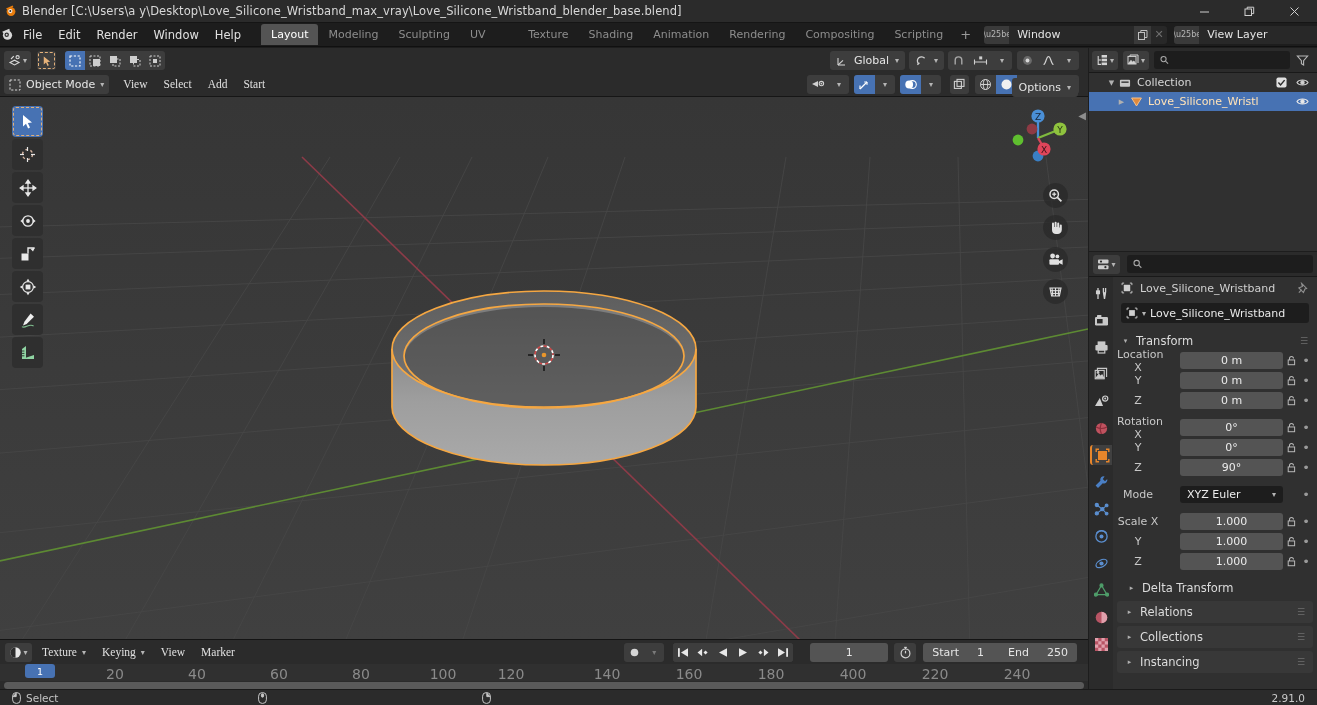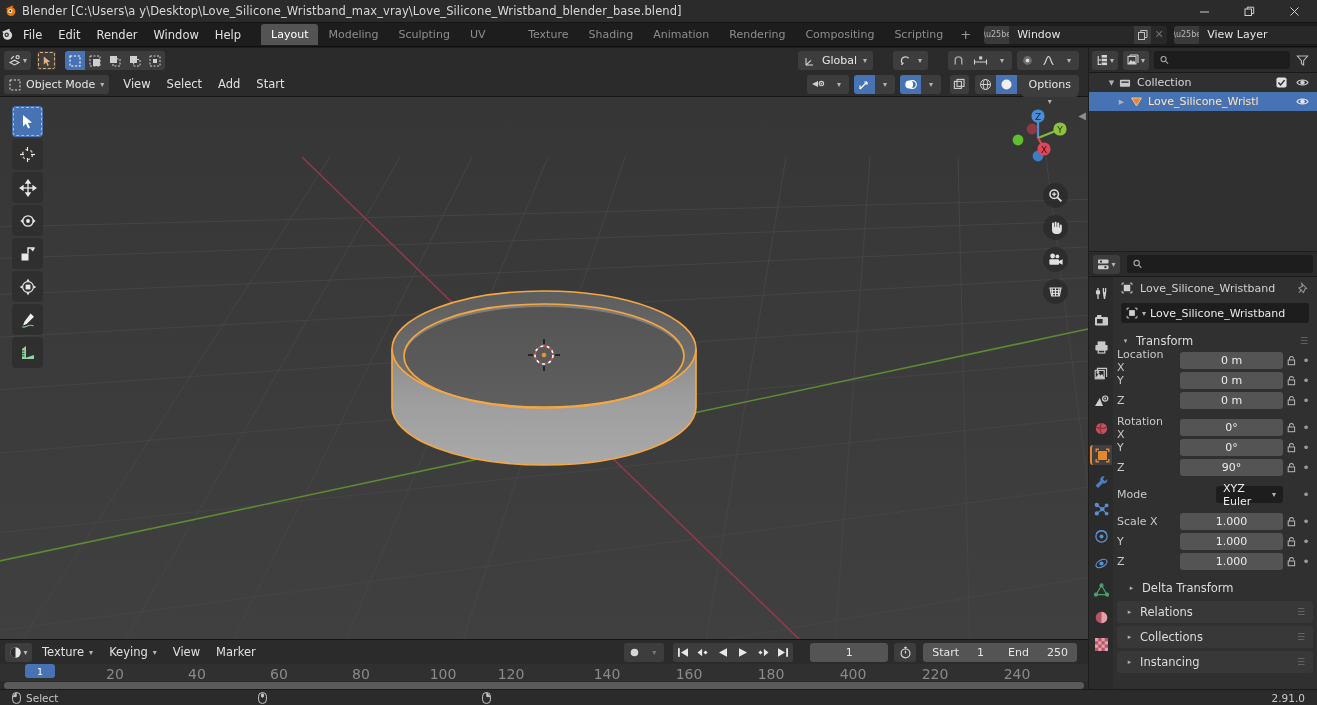--- a/index.html
+++ b/index.html
@@ -68,25 +68,25 @@
   .tbtn{ height:19px; min-width:19px; display:flex; align-items:center; justify-content:center;
          background:#3d3d3d; border-radius:3px; margin-right:2px; padding:0 3px; }
   .tbtn.flat{ background:transparent; }
   .grp{ display:flex; align-items:center; background:#3d3d3d; border-radius:3px; margin-right:5px;
         overflow:hidden; height:19px;}
   .grp > div{ height:19px; display:flex; align-items:center; justify-content:center;
               padding:0 4px; min-width:20px;}
   .grp > div.sel{ background:#4772b3; }
   .mode-sel{ display:flex; align-items:center; height:19px; background:#3d3d3d;
              border-radius:3px; padding:0 5px; gap:5px; margin-right:6px;}
-  .vp-menu{ padding:0 8px; height:19px; line-height:19px; font-size:11.5px; color:#e0e0e0; border-radius:3px;}
+  .vp-menu{ padding:0 8px; height:19px; line-height:19px; font-size:11.5px; color:#e0e0e0; border-radius:3px;font-family:Liberation Serif, serif;}
   .opt-btn{ display:flex; align-items:center; gap:6px; height:19px; padding:0 7px;
-            background:#3d3d3d; border-radius:3px; font-size:11px;flex-direction:column;}
+            background:#3d3d3d; border-radius:3px; font-size:11px;}
   .dropsel{ display:flex; align-items:center; height:19px; background:#3d3d3d; border-radius:3px;
-            padding:8px 6px; gap:6px; margin-right:20px; font-size:11px;}
+            padding:8px 6px; gap:6px; margin-right:4px; font-size:11px;}
 
   
   .grid-layer{ position:absolute; left:0; top:49px; width:1088px; height:542px; overflow:hidden; }
   .vp-text{ position:absolute; left:66px; top:60px; font-size:11.5px; color:#d6d6d6;
             line-height:16px; z-index:5; text-shadow:0 1px 2px rgba(0,0,0,.7);}
 
   
   .ltools{ position:absolute; left:12px; top:58px; width:31px; z-index:5;
            display:flex; flex-direction:column; gap:2px; }
   .ltool{ width:31px; height:31px; background:#2f2f2f; border-radius:4px;
@@ -132,24 +132,24 @@
   .pcontent{ flex:1; background:#303030; padding:0; overflow:hidden;}
   .breadrow{ height:22px; display:flex; align-items:center; gap:7px; padding:0 8px; font-size:11px;
              color:#d0d0d0;}
   .namefield{ margin:4px 8px 8px 8px; height:20px; background:#1d1d1d; border-radius:3px;
               display:flex; align-items:center; gap:4px; padding:0 5px;}
   .namefield .nf{ font-size:11px; color:#e8e8e8; }
   .panel-head{ height:20px; display:flex; align-items:center; gap:6px; padding:0 8px;
                font-size:11.5px; color:#dcdcdc; }
   .panel-head.closed{ background:#383838; border-radius:3px; margin:3px 4px; height:22px;}
   .prow{ display:flex; align-items:center; height:19px; margin:0 4px 1px 4px; }
-  .plabel{ width:63px; text-align:left; padding-right:21px; font-size:11px; color:#c8c8c8; }
+  .plabel{ width:63px; text-align:center; padding-right:21px; font-size:11px; color:#c8c8c8; }
   .pfield{ flex:1; height:17px; background:#545454; border-radius:3px; display:flex;
            align-items:center; justify-content:center; font-size:11px; color:#ececec; }
-  .pfield.dark{ background:#1d1d1d; justify-content:space-between; padding:0 7px;margin-left:36px;}
+  .pfield.dark{ background:#1d1d1d; justify-content:space-between; padding:0 7px;}
   .plock{ width:16px; display:flex; align-items:center; justify-content:center;}
   .pdot{ width:14px; display:flex; align-items:center; justify-content:center; color:#9a9a9a;
          font-size:13px;}
   .gap{ height:7px; }
 
   
   .timeline{ position:absolute; left:0; top:639px; width:1088px; height:51px;
              background:#2b2b2b; border-top:1px solid #141414;}
   .tl-header{ height:24px; display:flex; align-items:center; padding:0 5px; }
   .tl-ruler{ position:relative; height:17px; background:#303030; overflow:hidden;}

